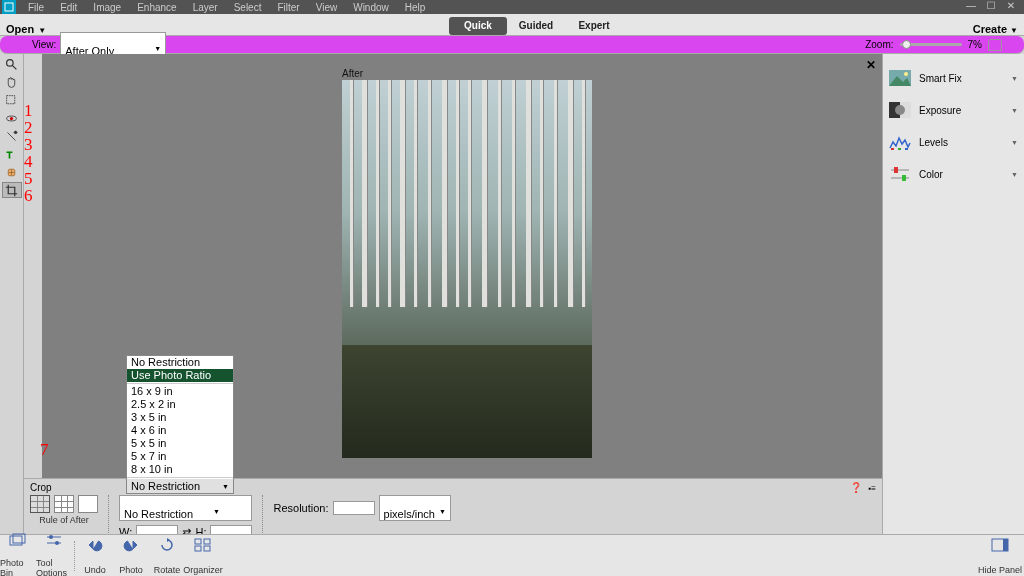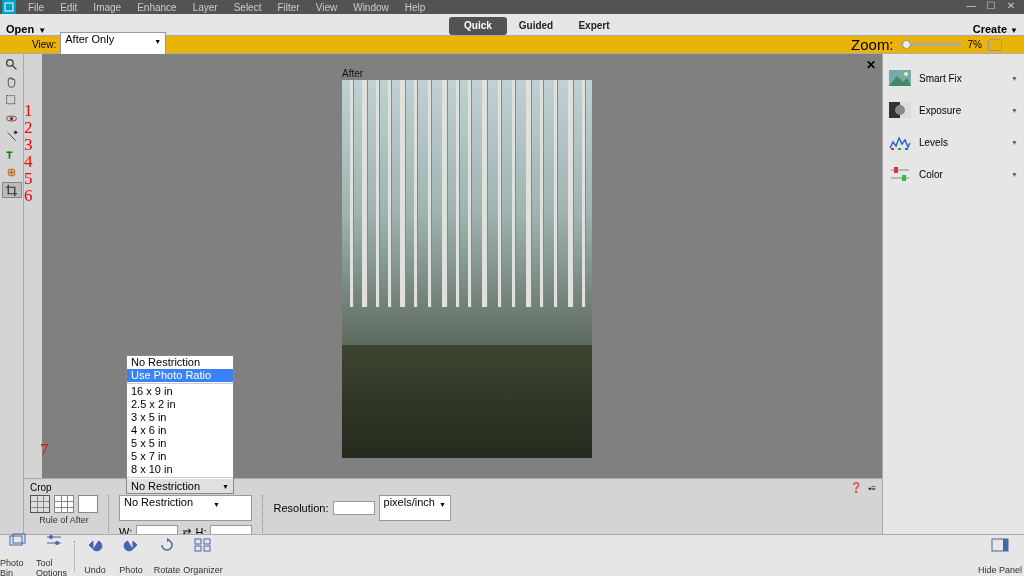--- a/index.html
+++ b/index.html
@@ -12,23 +12,23 @@
   .win-controls { display:flex; gap: 6px; padding: 0 4px;}
   .win-controls div { width: 14px; height: 12px; color:#ccc; font-size:10px; text-align:center; line-height:10px;}
   .topbar { height: 22px; background: #e6e6e6; border-bottom: 1px solid #aaa; display: flex; align-items: flex-end; }
   .btn-open { font-weight: bold; font-size: 11px; padding: 0 8px 0 6px; }
   .btn-open .caret { font-size: 8px; margin-left: 4px;}
   .tabs { position: absolute; left: 50%; transform: translateX(-50%); display: flex; }
   .tab { width: 58px; height: 18px; line-height: 18px; text-align: center; font-size: 10px; font-weight: bold; color: #222; }
   .tab.sel { background: #535353; color: #fff; border-radius: 3px; margin-left: 48px;}
   .topbar .right { margin-left: auto; display:flex; align-items:center; gap:6px; padding-right:6px;}
   .create { font-weight:bold; font-size:11px;}
-  .viewbar { height: 18px; background: #eab308; border-bottom: 1px solid #aaa; display: flex; align-items: center; padding: 0 4px;}
+  .viewbar { height: 18px; background: #d946ef; border-bottom: 1px solid #aaa; display: flex; align-items: center; padding: 0 4px; border-radius: 7px;}
   .viewbar .lbl { font-size:10px; margin: 0 4px 0 28px;}
-  .dd { background:#fff; border:1px solid #999; height:17px; display:flex; align-items:flex-end; padding: 12px 4px; font-size:10px; gap: 40px;}
+  .dd { background:#fff; border:1px solid #999; height:17px; display:flex; align-items:flex-start; padding: 12px 4px; font-size:10px; gap: 40px;}
   .dd .caret { font-size: 7px;}
   .viewbar .zoom-group { margin-left:auto; display:flex; align-items:center; gap:6px; padding-right:18px;}
   .slider-track { width: 62px; height: 3px; background:#aaa; border-radius:2px; position:relative;}
   .slider-thumb { position:absolute; left:2px; top:-3px; width:9px; height:9px; background:#eee; border:1px solid #888; border-radius:50%;}
   .main { position:absolute; top:54px; bottom:42px; left:0; right:0; display:flex;}
   .toolcol { width: 24px; background:#d4d4d4; border-right:1px solid #aaa; display:flex; flex-direction:column; align-items:center; padding-top:2px; gap:2px;}
   .tool { width:20px; height:16px; display:flex; align-items:center; justify-content:center; color:#333; }
   .tool.sel { background:#bbb; border:1px solid #888;}
   .tool svg { width:13px; height:13px; }
   .tool.green svg { stroke:#080; fill:#080;}
@@ -59,21 +59,21 @@
   .gb.grid::before { top:33%; left:0; right:0; height:1px; box-shadow: 0 6px 0 #888;}
   .gb.grid::after { left:33%; top:0; bottom:0; width:1px; box-shadow: 6px 0 0 #888;}
   .cap { font-size:9px; color:#333;}
   .vdiv { width:1px; border-left:1px dotted #888; height:40px;}
   .wh-group { display:flex; flex-direction:column; gap:4px; font-size:10px;}
   .wh-row { display:flex; align-items:center; gap:4px;}
   .inp { width:42px; height:14px; background:#fff; border:1px solid #999;}
   .res-group { display:flex; align-items:center; gap:4px; font-size:10px;}
   .popup { position:absolute; left:126px; bottom:82px; width:108px; background:#fff; border:1px solid #888; font-size:9px; z-index:50;}
   .popup .row { padding: 1px 4px; line-height:11px;}
-  .popup .row.hi { background:#3b82f6; color:#fff;}
+  .popup .row.hi { background:#14532d; color:#fff;}
   .popup .sep { height:1px; background:#ccc; margin: 1px 0;}
   .popup .sel-row { background:#e0e0e0; display:flex; justify-content:space-between; align-items:center; padding: 1px 4px;}
   .corner-7 { position:absolute; left:40px; bottom:116px; color:#f00; font-family:"Times New Roman",serif; font-size:17px;}
   .footbar { position:absolute; left:0; right:0; bottom:0; height:42px; background:#e6e6e6; border-top:1px solid #aaa; display:flex; align-items:center;}
   .fbtn { display:flex; flex-direction:column; align-items:center; justify-content:center; width:36px; height:40px; gap:11px;}
   .fbtn .ico { width:18px; height:18px; display:flex; align-items:center; justify-content:center;}
   .fbtn .lbl { font-size:9px; color:#333;}
   .fsep { width:1px; height:30px; border-left:1px dotted #999; margin: 0 2px;}
   .footbar .spacer { flex:1;}
   .cloud-ico { width:14px; height:12px; border:1px solid #999; border-radius:3px 3px 0 0;}
@@ -121,21 +121,21 @@
   </div>
 </div>
 
 <div class="viewbar">
   <span class="lbl">View:</span>
   <div class="dd">
     <span>After Only</span>
       <span class="caret">▼</span>
   </div>
   <div class="zoom-group">
-    <span style="font-size:15px">Zoom:</span>
+    <span style="font-size:10px">Zoom:</span>
     <div class="slider-track">
         <div class="slider-thumb"></div>
       </div>
     <span style="font-size:10px">7%</span>
     <div class="cloud-ico"></div>
   </div>
 </div>
 
 <div class="main">
 

